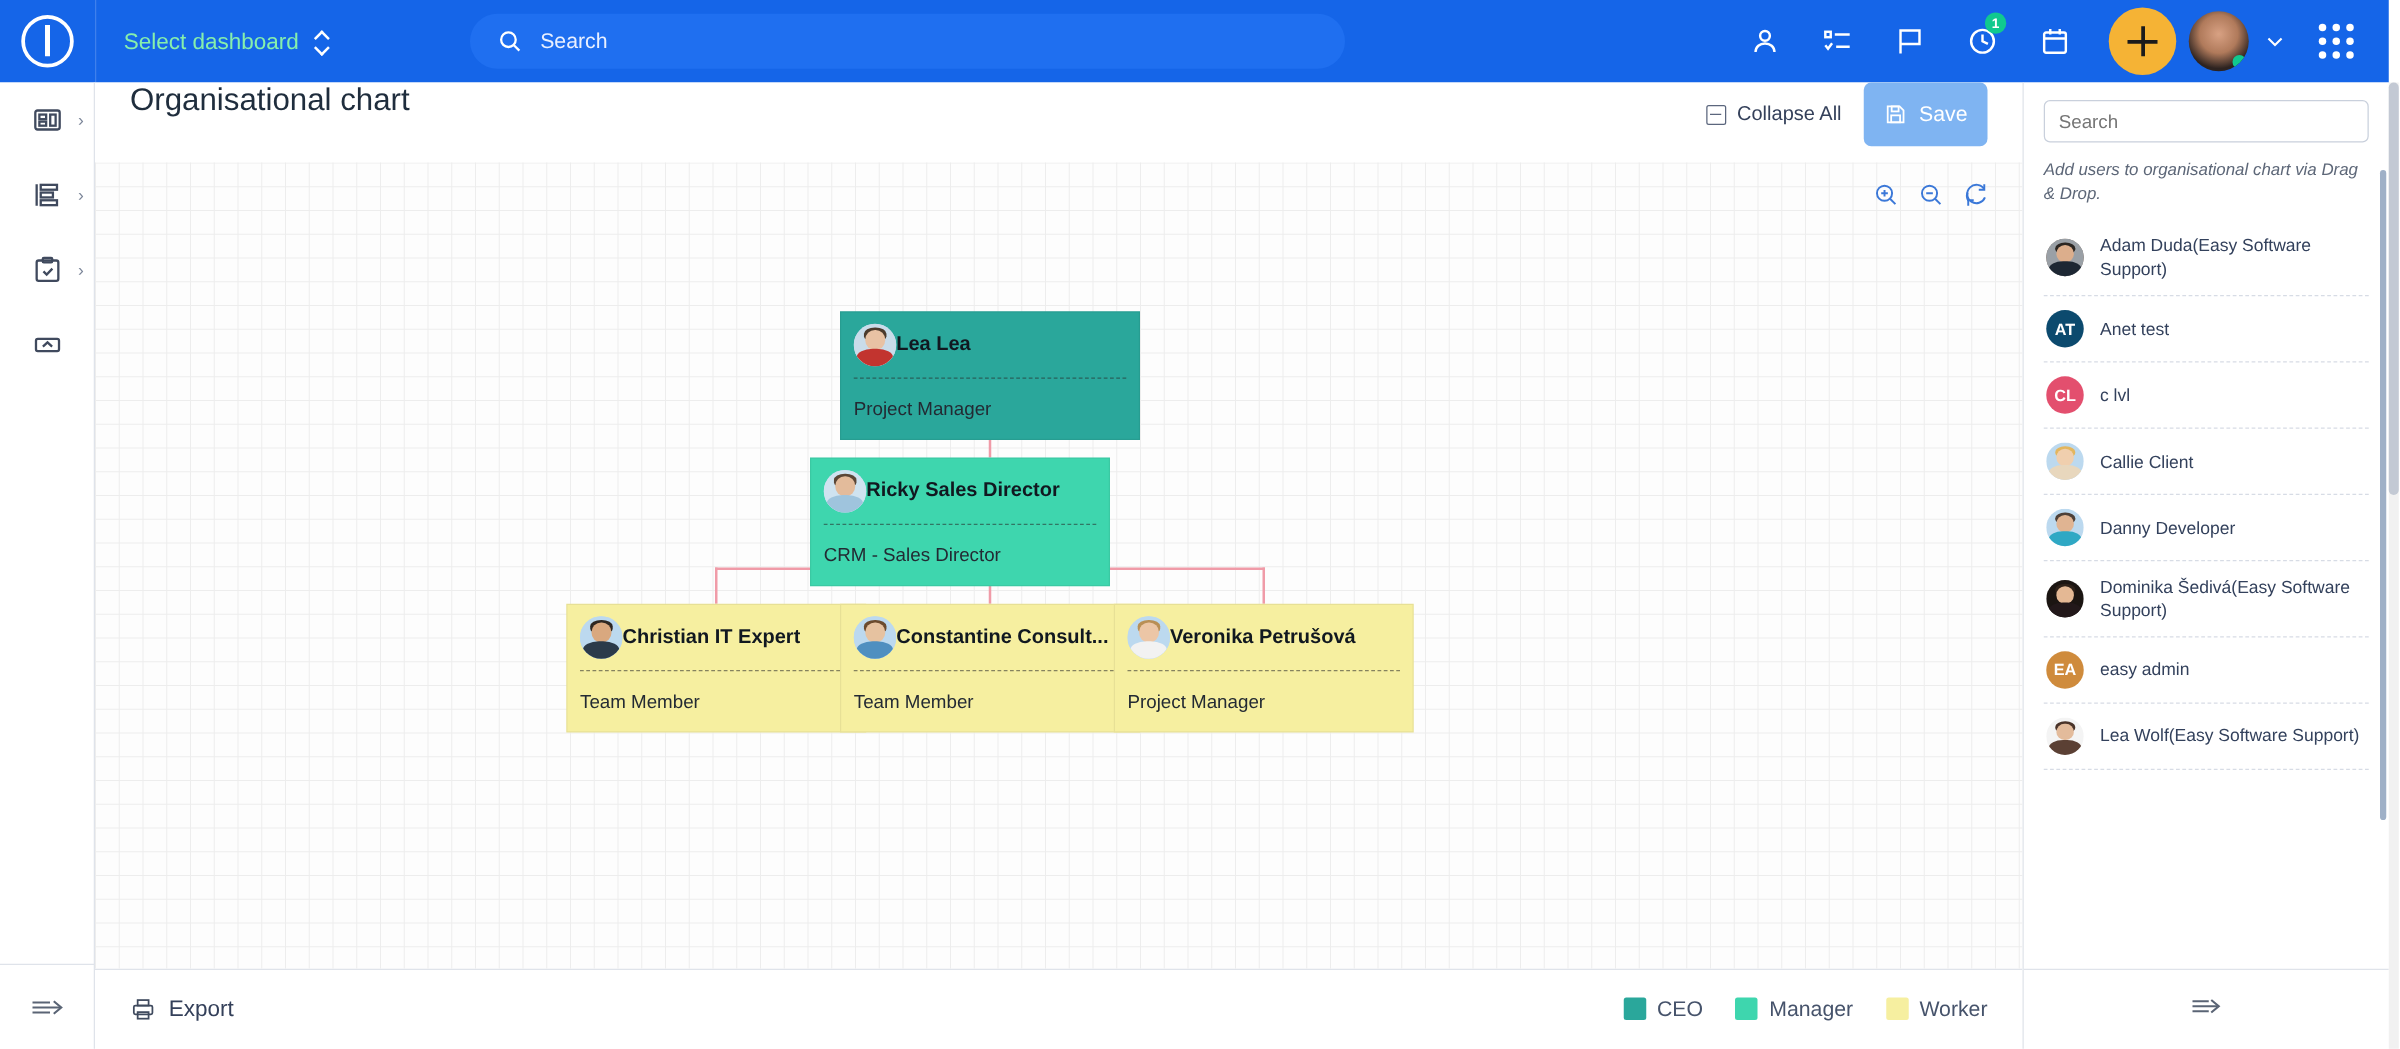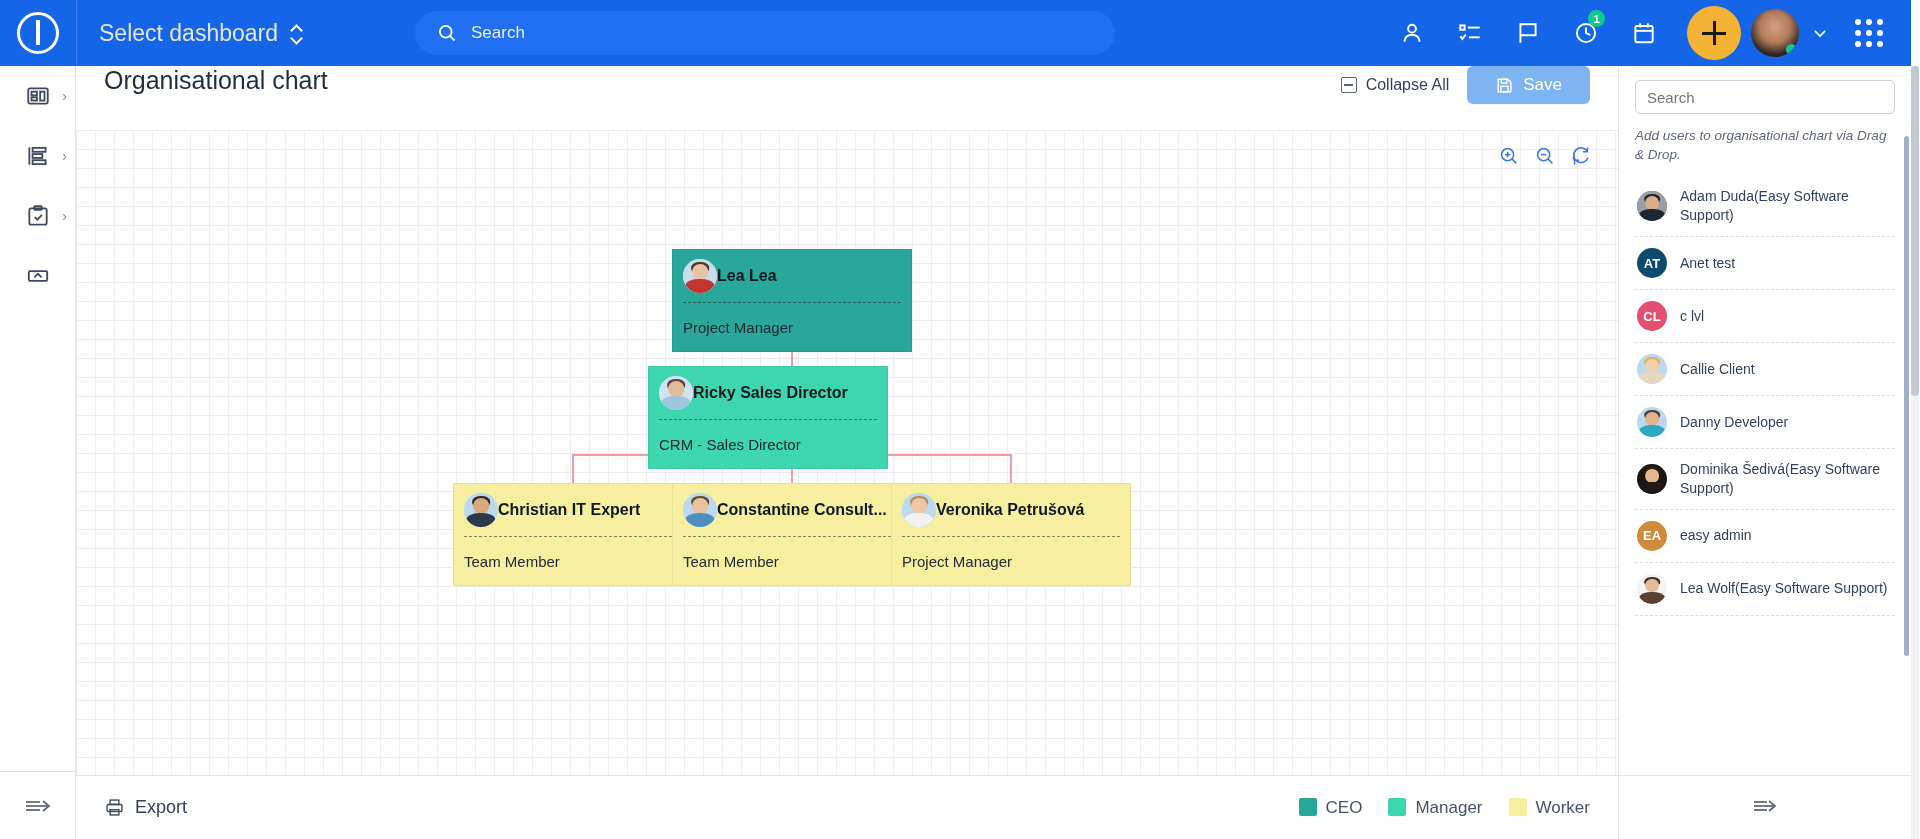--- a/index.html
+++ b/index.html
@@ -24,21 +24,21 @@
   }
   .logo-mark::after {
     content: ""; position: absolute; left: 50%; top: 5px;
     width: 4px; height: 25px; background: #ffffff; transform: translateX(-50%);
   }
   #topbar-divider { width: 1px; height: 66px; background: rgba(255,255,255,0.18); }
   #dash-select {
     display: flex; align-items: center; gap: 14px;
     padding: 0 22px; height: 66px; cursor: pointer;
   }
-  #dash-select .lbl { color: #e5e5e5; font-size: 23px; }
+  #dash-select .lbl { color: #86efac; font-size: 18px; }
   .updown { display: flex; flex-direction: column; gap: 3px; }
   .updown i {
     display: block; width: 11px; height: 7px; position: relative;
   }
   .updown i::before {
     content: ""; position: absolute; left: 0; top: 1px;
     width: 7px; height: 7px; border-left: 2px solid #fff; border-top: 2px solid #fff;
     transform: rotate(45deg);
   }
   .updown i.dn::before { transform: rotate(225deg); top: -1px; }
@@ -132,21 +132,21 @@
   .minus-sq {
     width: 16px; height: 16px; border: 1.6px solid #5b667d; border-radius: 2px;
     position: relative;
   }
   .minus-sq::after {
     content:""; position:absolute; left:2.5px; top:6.3px; width:9px; height:1.6px; background:#5b667d;
   }
   #save-btn {
     display: flex; align-items: center; gap: 9px;
     background: #7fb4f2; color: #ffffff; border: none; border-radius: 6px;
-    height: 38px; padding: 0 28px; font-size: 17px; cursor: pointer;
+    height: 51px; padding: 0 16px; font-size: 17px; cursor: pointer;
     font-family: "Liberation Sans", sans-serif;
   }
 
   
   #canvas {
     position: absolute; left: 0; top: 64px; width: 1542px; height: 645px;
     background-color: #fdfdfd;
     background-image:
       linear-gradient(to right, #ededed 1px, transparent 1px),
       linear-gradient(to bottom, #ededed 1px, transparent 1px);

